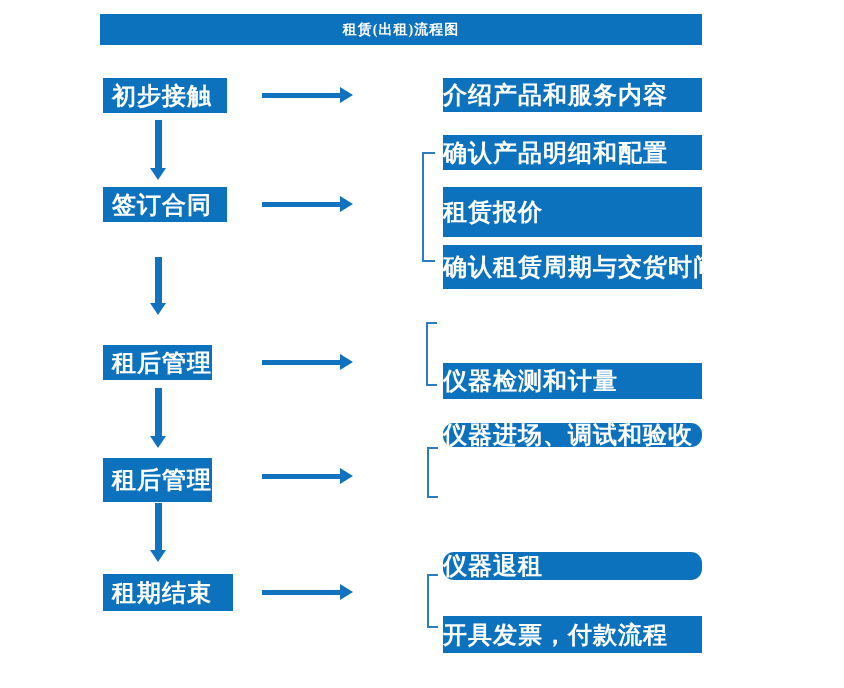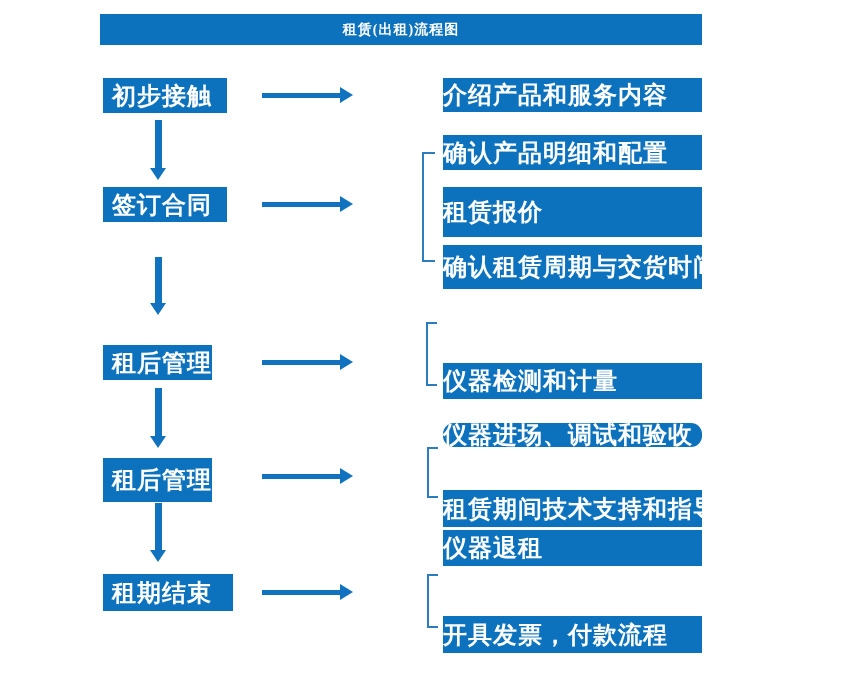--- a/index.html
+++ b/index.html
@@ -36,21 +36,21 @@
 
   .rbox{left:443px;width:259px;padding-left:0;}
   .rb0{top:78px;height:34px;}
   .rb1{top:135px;height:35px;}
   .rb2{top:187px;height:50px;}
   .rb3{top:245px;height:44px;}
   .rb4{top:313px;height:35px;}
   .rb5{top:363px;height:36px;}
   .rb6{top:423px;height:24px;border-radius:11px;}
   .rb7{top:490px;height:37px;}
-  .rb8{top:530px;height:36px;}
+  .rb8{top:552px;height:28px;border-radius:11px;}
   .rb9{top:608px;height:37px;margin-top:8px;}
 
   
   .harrow{position:absolute;left:262px;width:91px;height:16px;}
   .ha1{top:87px;} .ha2{top:196px;} .ha3{top:354px;} .ha4{top:468px;} .ha5{top:584px;}
   .harrow .shaft{
     position:absolute;left:0;top:6px;width:78px;height:5px;background:#1173c0;
   }
   .harrow .head{
     position:absolute;right:0;top:0;width:0;height:0;
@@ -143,17 +143,16 @@
   <div class="bracket bk3"></div>
   <div class="bracket bk4"></div>
   <div class="bracket bk5"></div>
 
   <div class="box rbox rb0">介绍产品和服务内容</div>
   <div class="box rbox rb1">确认产品明细和配置</div>
   <div class="box rbox rb2">租赁报价</div>
   <div class="box rbox rb3">确认租赁周期与交货时间</div>
   <div class="box rbox rb5">仪器检测和计量</div>
   <div class="box rbox rb6">仪器进场、调试和验收</div>
-  <div class="box rbox rb7">租赁期间技术支持和指导</div>
   <div class="box rbox rb8">仪器退租</div>
   <div class="box rbox rb9">开具发票，付款流程</div>
 
 </div>
 
 </body></html>

